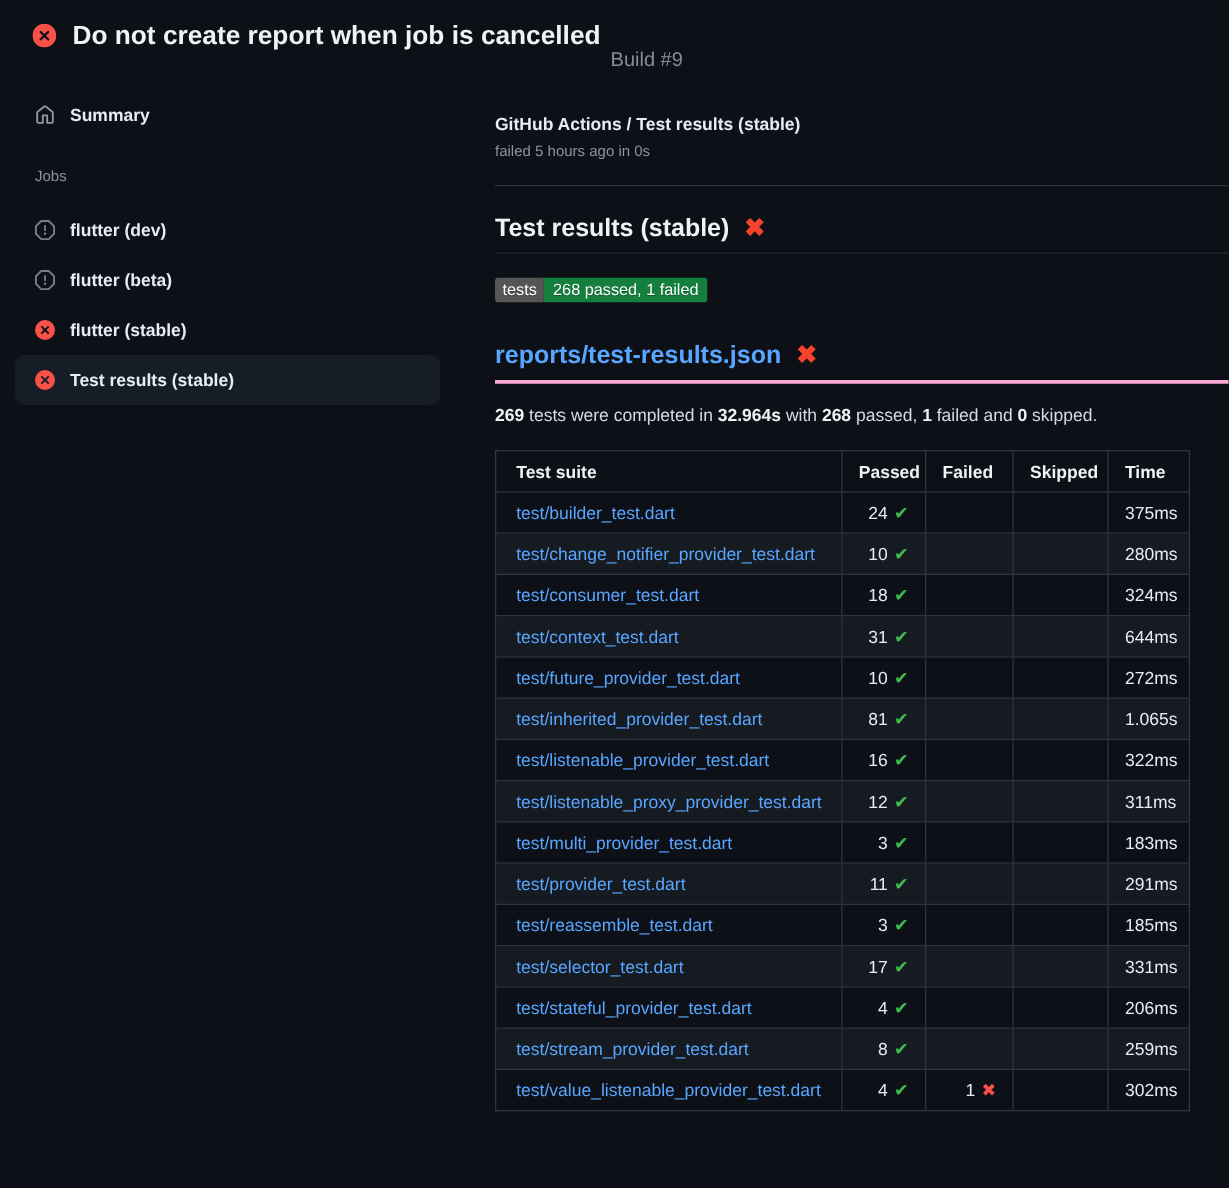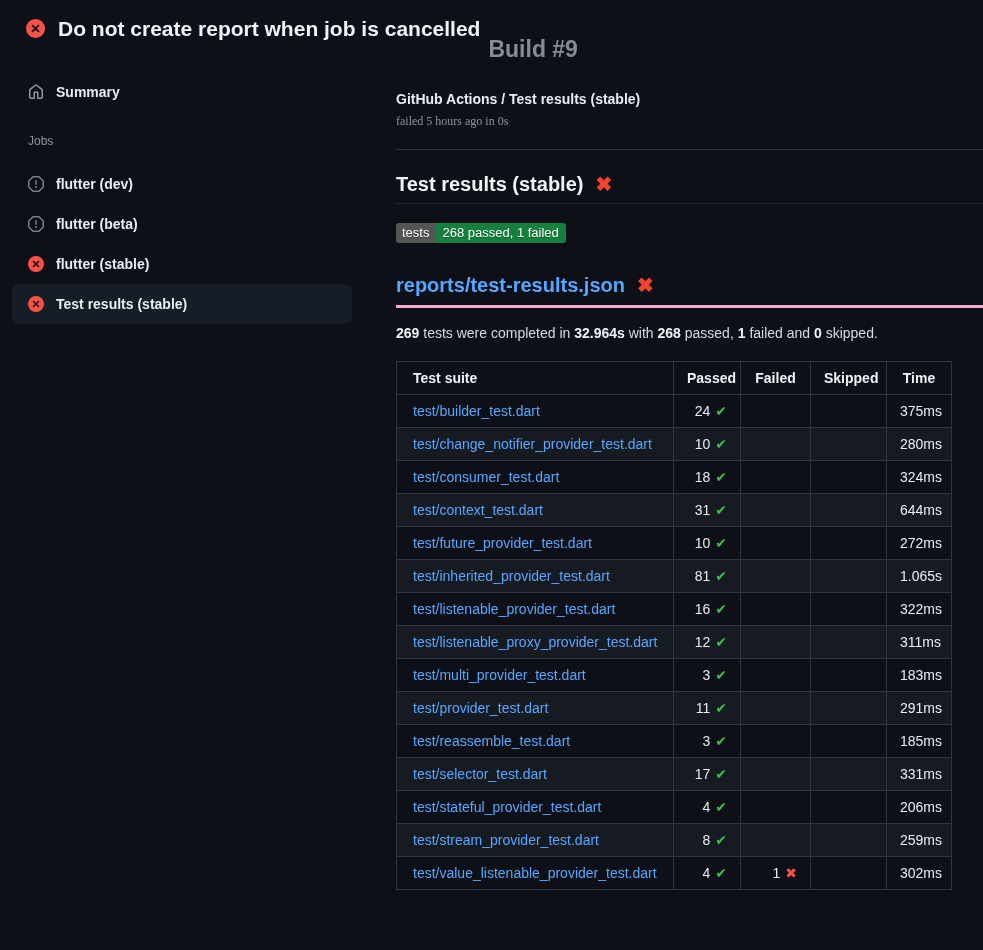--- a/index.html
+++ b/index.html
@@ -6,38 +6,38 @@
   html,body { margin:0; padding:0; }
   body {
     width: 983px; height: 950px; overflow: hidden;
     background: #0d1117; color: #e6edf3;
     font-family: "Liberation Sans", sans-serif;
   }
   
   .top-header { display:flex; align-items:center; padding:16px 24px 9px 26px; height:50px; }
   .top-header .hicon { width:19px; height:19px; margin-right:13px; flex:none; }
   .page-title { font-size:21px; font-weight:700; color:#eef3f8; line-height:25px; white-space:nowrap; }
-  .build-no { font-size:23px; font-weight:700; color:#848d97; margin-left:8px;margin-top:41px; }
+  .build-no { font-size:16px; font-weight:400; color:#848d97; margin-left:8px;margin-top:41px; }
 
   
   .layout { display:flex; align-items:flex-start; }
   .sidebar { width:396px; flex:none; padding:22px 0 0 12px; }
   .side-item {
     display:flex; align-items:center; gap:12px; height:40px; width:340px;
     padding:0 16px; border-radius:8px; font-size:14px; font-weight:600;
     color:#e6edf3; cursor:pointer;
   }
   .side-item.selected { background:#171d26; }
   .side-item svg { flex:none; }
   .jobs-label { color:#8b949e; font-size:12px; padding:0 16px; margin:22px 0 16px; }
 
   
   main { flex:1; padding-top:40px; min-width:0; }
   .breadcrumb { font-size:14px; font-weight:700; color:#e6edf3; line-height:18px; }
-  .status-line { font-size:12px; color:#8b949e; margin-top:6px;font-family:Liberation Serif, serif; }
+  .status-line { font-size:12px; color:#8b949e; margin-top:6px; }
   .top-divider { border:none; border-top:1px solid #2f353d; margin:20px 0 0; }
   h2.check-title {
     margin:22px 0 0; font-size:20px; font-weight:700; color:#eef3f8;
     padding-bottom:7px; border-bottom:1px solid #21262d; line-height:24px;
   }
   .hx { color:#f4442e; font-weight:700; margin-left:12px; font-size:20px; }
   .badge { display:inline-flex; margin-top:19px; font-size:13px; line-height:20px;
            border-radius:3px; overflow:hidden; color:#ffffff;
            text-shadow:0 1px 0 rgba(0,0,0,0.3); }
   .badge-label { padding:0 6px; }
@@ -49,21 +49,21 @@
   a { color:#58a6ff; text-decoration:none; }
   p.summary { margin:17px 0 0; font-size:14px; color:#d5dce3; line-height:17px; }
   p.summary b { color:#eef3f8; }
 
   
   table.results { margin-top:19px; border-collapse:collapse; width:555px; table-layout:fixed; }
   .results th, .results td {
     border:1px solid #30363d; font-size:14px; line-height:20px; padding:6px 13px;
     overflow:hidden; white-space:nowrap;
   }
-  .results th { font-weight:700; color:#eef3f8; text-align:center; }
+  .results th { font-weight:700; color:#eef3f8; text-align:left; }
   .results th.col-suite { text-align:left; padding-left:16px; }
   .results td.suite { padding-left:16px; }
   .results td.num { text-align:right; }
   .results tbody tr:nth-child(even) { background:#161b22; }
   .ok  { color:#3fb950; margin-left:5px; }
   .bad { color:#f85149; margin-left:5px; }
 </style>
 </head>
 <body>
 

